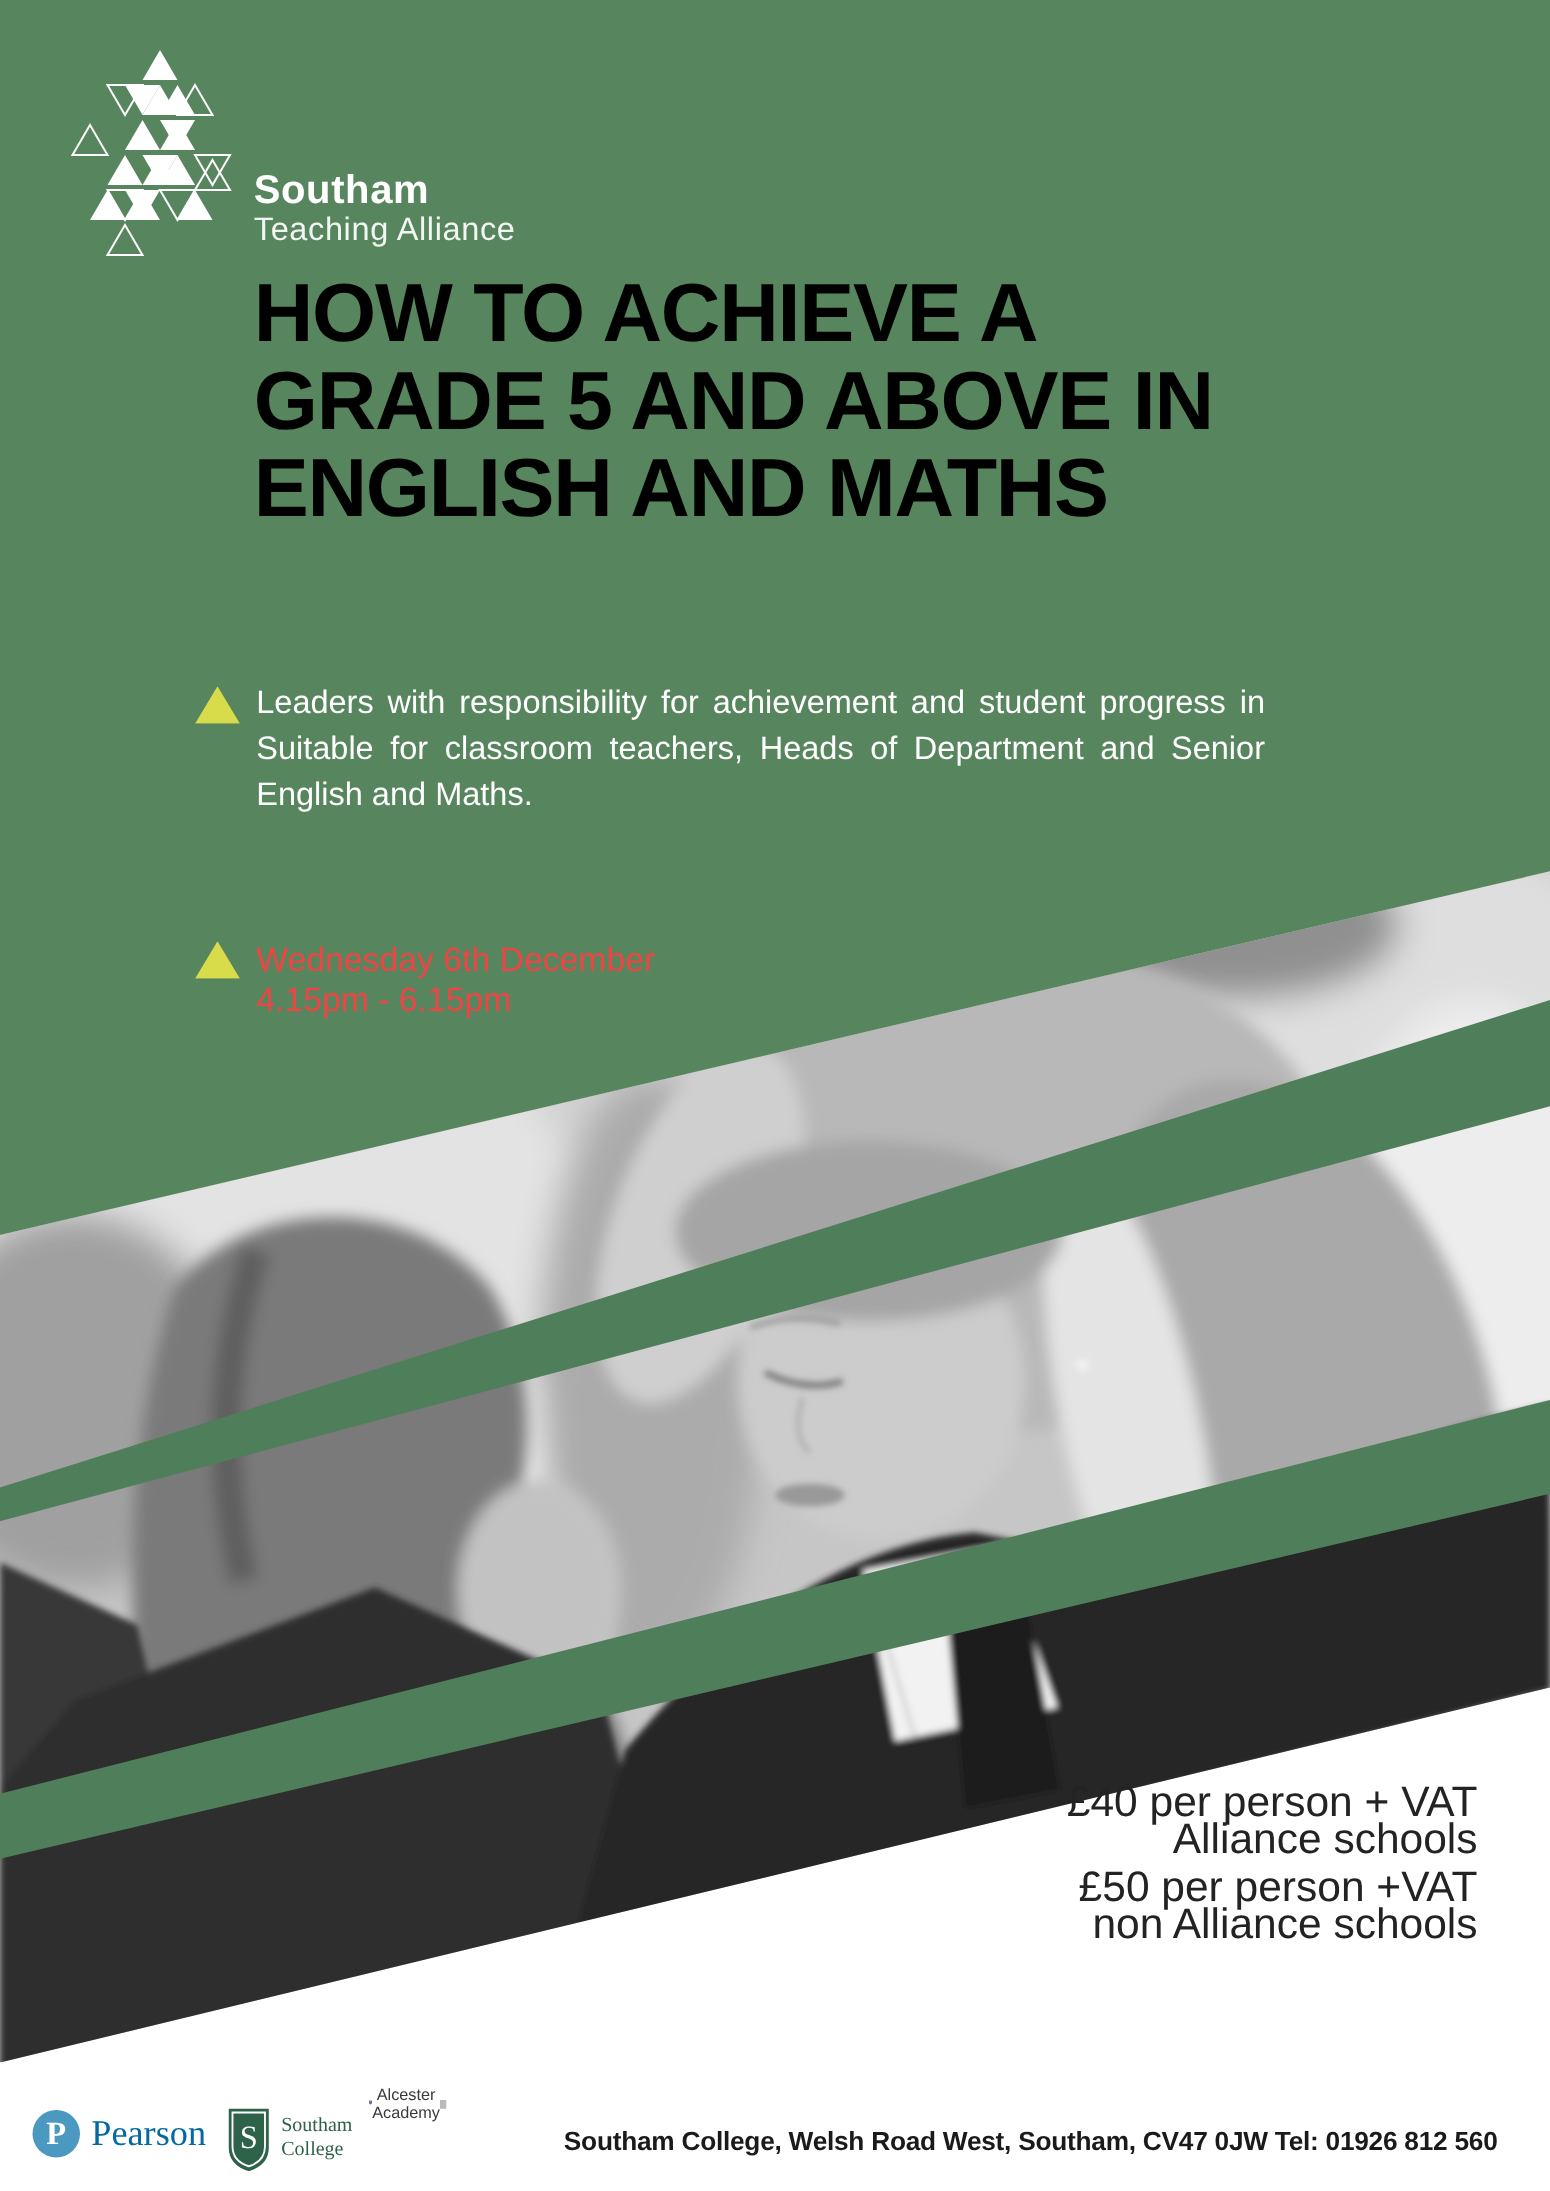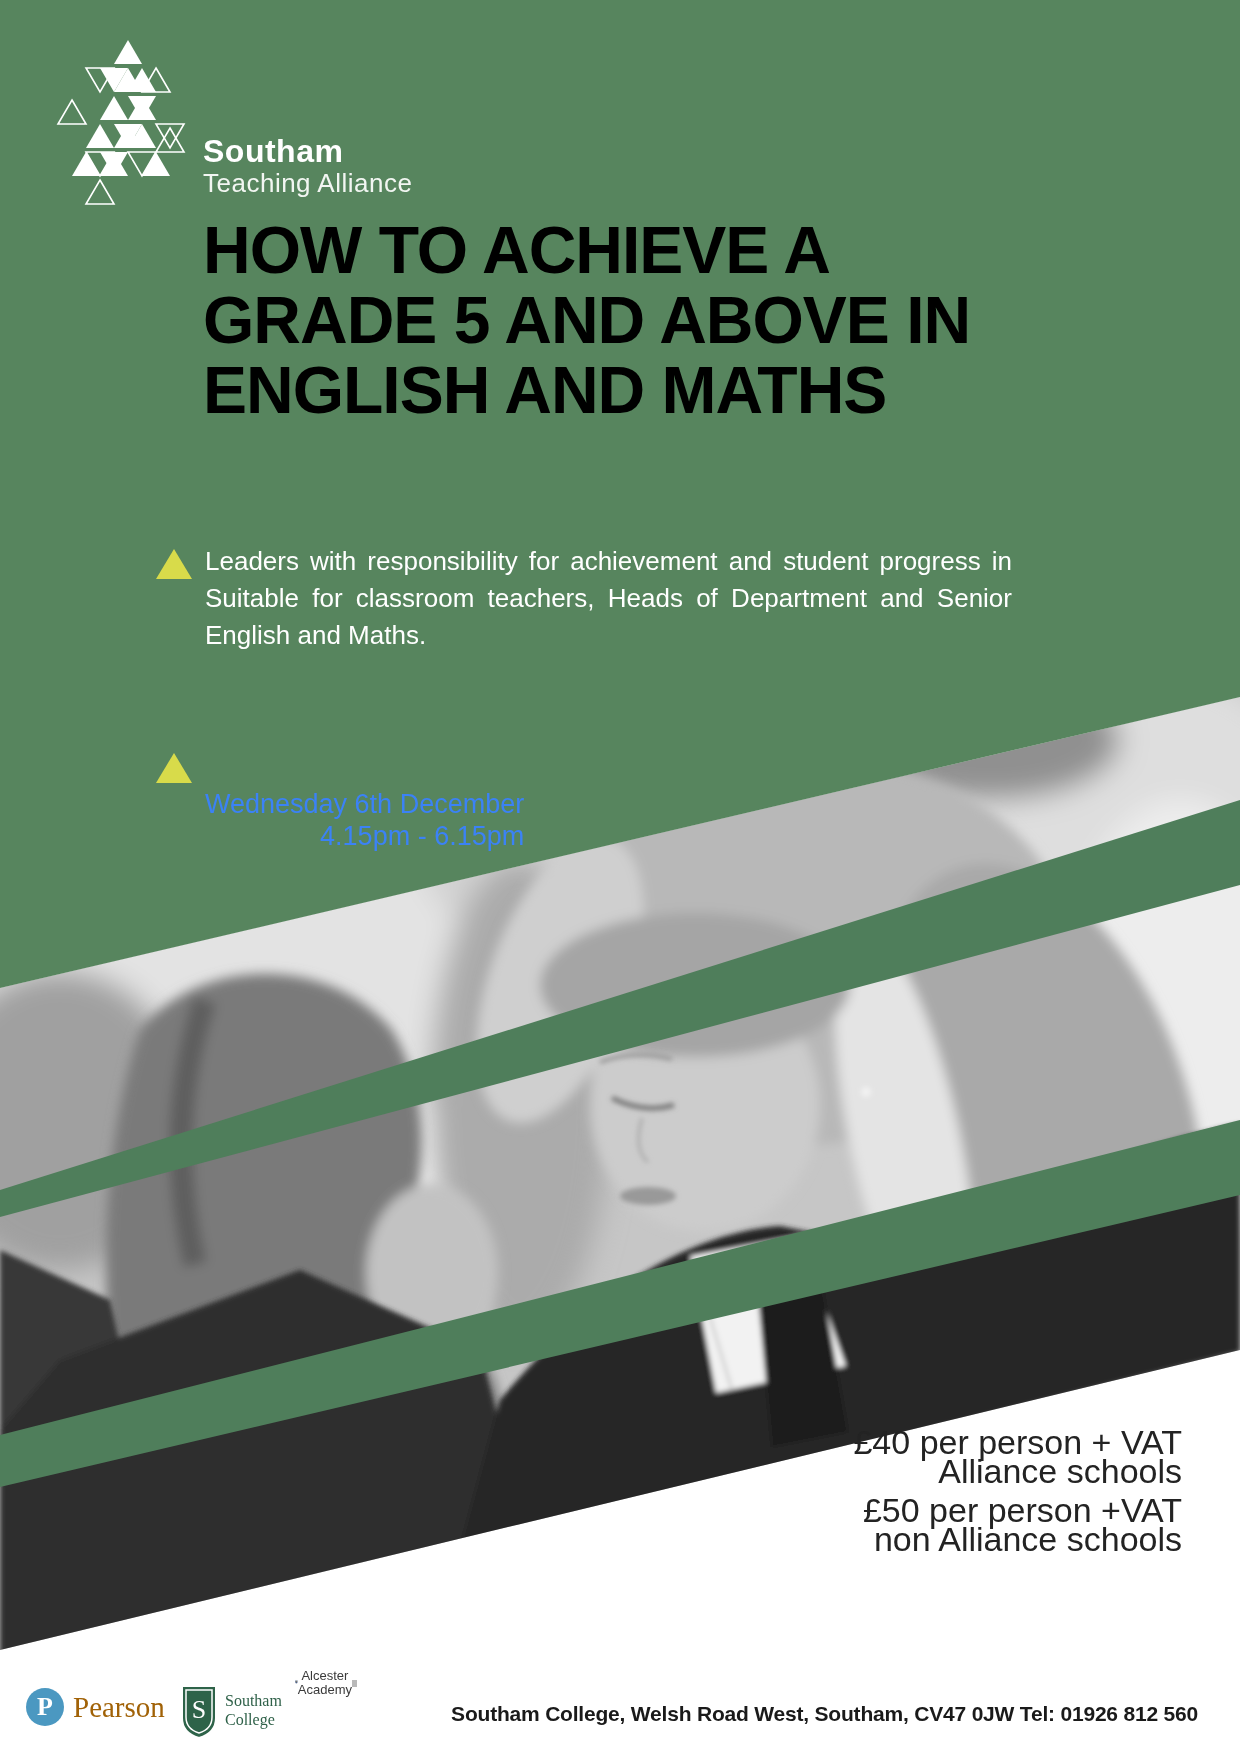--- a/index.html
+++ b/index.html
@@ -13,32 +13,32 @@
   
   .title{left:203px;top:215px;width:880px;color:#000000;font-weight:700;font-size:66px;line-height:70px;letter-spacing:-1px;}
   
   .intro{left:205px;top:436px;width:800px;color:#ffffff;font-family:"Liberation Serif",serif;font-style:italic;font-weight:700;font-size:30px;line-height:38px;}
   
   .tri{width:36px;height:30px;background:#D8DB4A;clip-path:polygon(50% 0,100% 100%,0 100%);}
   .tri1{left:156px;top:549px;}
   .tri2{left:156px;top:753px;}
   .b1{left:205px;top:543px;width:807px;color:#ffffff;font-size:26px;line-height:37px;}
   .b1 .j{text-align:justify;text-align-last:justify;}
-  .b2{left:205px;top:788px;color:#3b82f6;font-size:27px;line-height:32px;text-align:right;}
+  .b2{left:205px;top:752px;color:#ef4444;font-size:27px;line-height:32px;}
   
   .pricing{right:58px;top:1428px;text-align:right;color:#232323;font-size:34px;line-height:29px;}
   .price-group{margin-bottom:10px;}
   
   .contact{right:58px;top:1568px;text-align:right;color:#111111;font-size:29px;line-height:35px;}
   .contact .email{font-weight:700;}
   
   .address{right:42px;top:1702px;font-size:21px;font-weight:700;color:#1a1a1a;letter-spacing:-.2px;margin-left:19px;}
   .pearson{left:26px;top:1688px;display:flex;align-items:center;}
   .pearson-circle{width:38px;height:38px;border-radius:50%;background:#4B98C1;color:#ffffff;display:flex;align-items:center;justify-content:center;font-family:"Liberation Serif",serif;font-weight:700;font-size:26px;}
-  .pearson-label{margin-left:9px;font-family:"Liberation Serif",serif;font-size:29px;color:#a16207;}
+  .pearson-label{margin-left:9px;font-family:"Liberation Serif",serif;font-size:29px;color:#0369a1;}
   .southam{left:180px;top:1684px;display:flex;align-items:flex-start;}
   .southam-text{margin-left:7px;margin-top:7px;font-family:"Liberation Serif",serif;font-size:16px;line-height:19px;color:#2F6149;}
   .alcester{left:295px;top:1663px;width:62px;display:flex;flex-direction:row;align-items:center;}
   .alcester-text{font-size:13px;line-height:14px;color:#3a3a3a;text-align:center;margin-top:2px;}
   .alcester-banner{width:54px;height:7px;background:#b9b9b9;margin-top:3px;}
 </style>
 </head>
 <body>
 
 <div class="poster">

